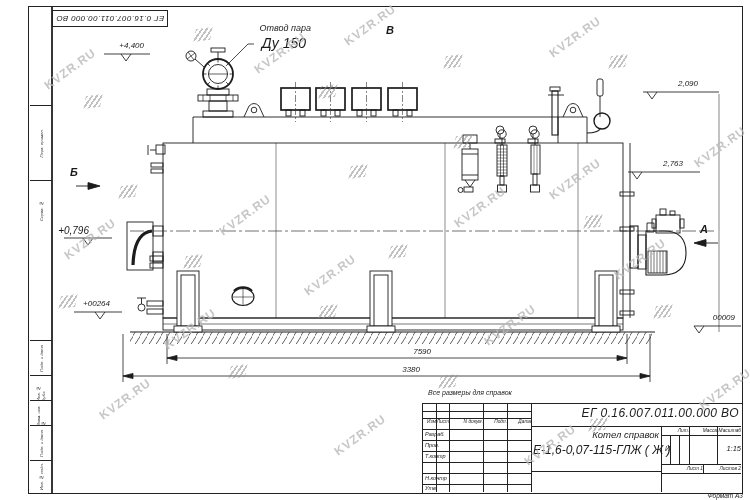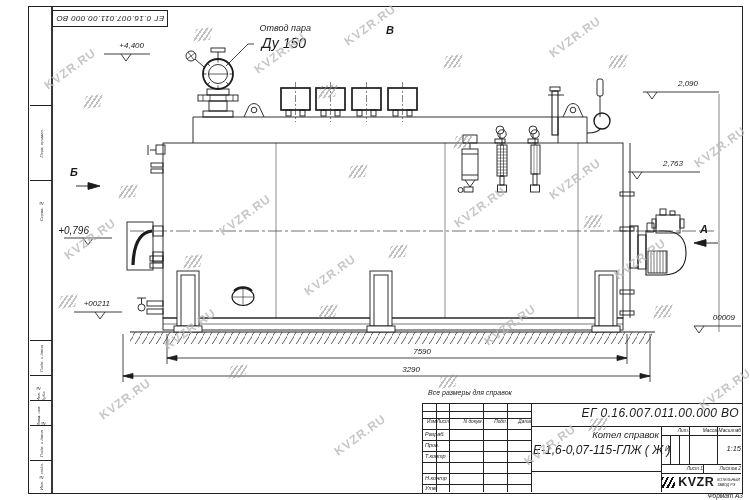--- a/index.html
+++ b/index.html
@@ -235,25 +235,25 @@
   </g>
 </svg>
 
 <div class="t ctr" style="left:245px;top:24px;width:66px;font-size:9px">Отвод пара</div>
 <div class="t ctr" style="left:250px;top:36px;width:56px;font-size:14px">Ду 150</div>
 
 <div class="t ctr" style="left:96px;top:42px;width:48px;font-size:8px">+4,400</div>
 <div class="t ctr" style="left:648px;top:80px;width:50px;font-size:8px">2,090</div>
 <div class="t ctr" style="left:633px;top:160px;width:50px;font-size:8px">2,763</div>
 <div class="t ctr" style="left:41px;top:226px;width:48px;font-size:10px">+0,796</div>
-<div class="t ctr" style="left:62px;top:300px;width:48px;font-size:8px">+00211</div>
+<div class="t ctr" style="left:62px;top:300px;width:48px;font-size:8px">+00264</div>
 <div class="t ctr" style="left:687px;top:314px;width:48px;font-size:8px">00009</div>
 
 <div class="t ctr" style="left:351px;top:348px;width:80px;font-size:8px">7590</div>
-<div class="t ctr" style="left:340px;top:366px;width:80px;font-size:8px">3290</div>
+<div class="t ctr" style="left:340px;top:366px;width:80px;font-size:8px">3380</div>
 
 <div class="t" style="left:70px;top:167px;font-size:11px;font-weight:bold">Б</div>
 <div class="t" style="left:386px;top:25px;font-size:11px;font-weight:bold">В</div>
 <div class="t" style="left:700px;top:224px;font-size:11px;font-weight:bold">А</div>
 
 <div class="stamp">
   <span>ЕГ 0.16.007.011.00.000  ВО</span>
 </div>
 
 <div class="mcell" style="top:105px;height:75px">
@@ -324,28 +324,20 @@
   <div class="t" style="left:2px;top:82px;font-size:5.5px">Утв.</div>
 
   <div class="t ctr" style="left:238px;top:24px;width:28px;font-size:4.8px">Лит.</div>
   <div class="t ctr" style="left:266px;top:24px;width:28px;font-size:4.8px">Масса</div>
   <div class="t ctr" style="left:294px;top:24px;width:24px;font-size:4.8px">Масштаб</div>
   <div class="t ctr" style="left:238px;top:41px;width:9px;font-size:7px">И</div>
   <div class="t ctr" style="left:294px;top:41px;width:24px;font-size:7.5px">1:15</div>
   <div class="t ctr" style="left:238px;top:62px;width:42px;font-size:4.8px">Лист  1</div>
   <div class="t ctr" style="left:280px;top:62px;width:38px;font-size:4.8px">Листов  2</div>
 
-  <div class="t logo" style="left:238px;top:69px;width:80px;height:19px">
-    <span class="bars"></span>
-    <span class="kv">KVZR</span>
-    <span class="sub">
-      <span>КОТЕЛЬНЫЙ</span>
-      <span>ЗАВОД РЭ</span>
-    </span>
-  </div>
 </div>
 
 <div class="t ctr" style="left:648px;top:493px;width:95px;font-size:6.5px;z-index:4">Формат А3</div>
 
 <div class="wm">
   <span class="wmt" style="left:40px;top:62px">KVZR.RU</span>
   <span class="wmt" style="left:250px;top:46px">KVZR.RU</span>
   <span class="wmt" style="left:340px;top:18px">KVZR.RU</span>
   <span class="wmt" style="left:545px;top:30px">KVZR.RU</span>
   <span class="wmt" style="left:60px;top:232px">KVZR.RU</span>

